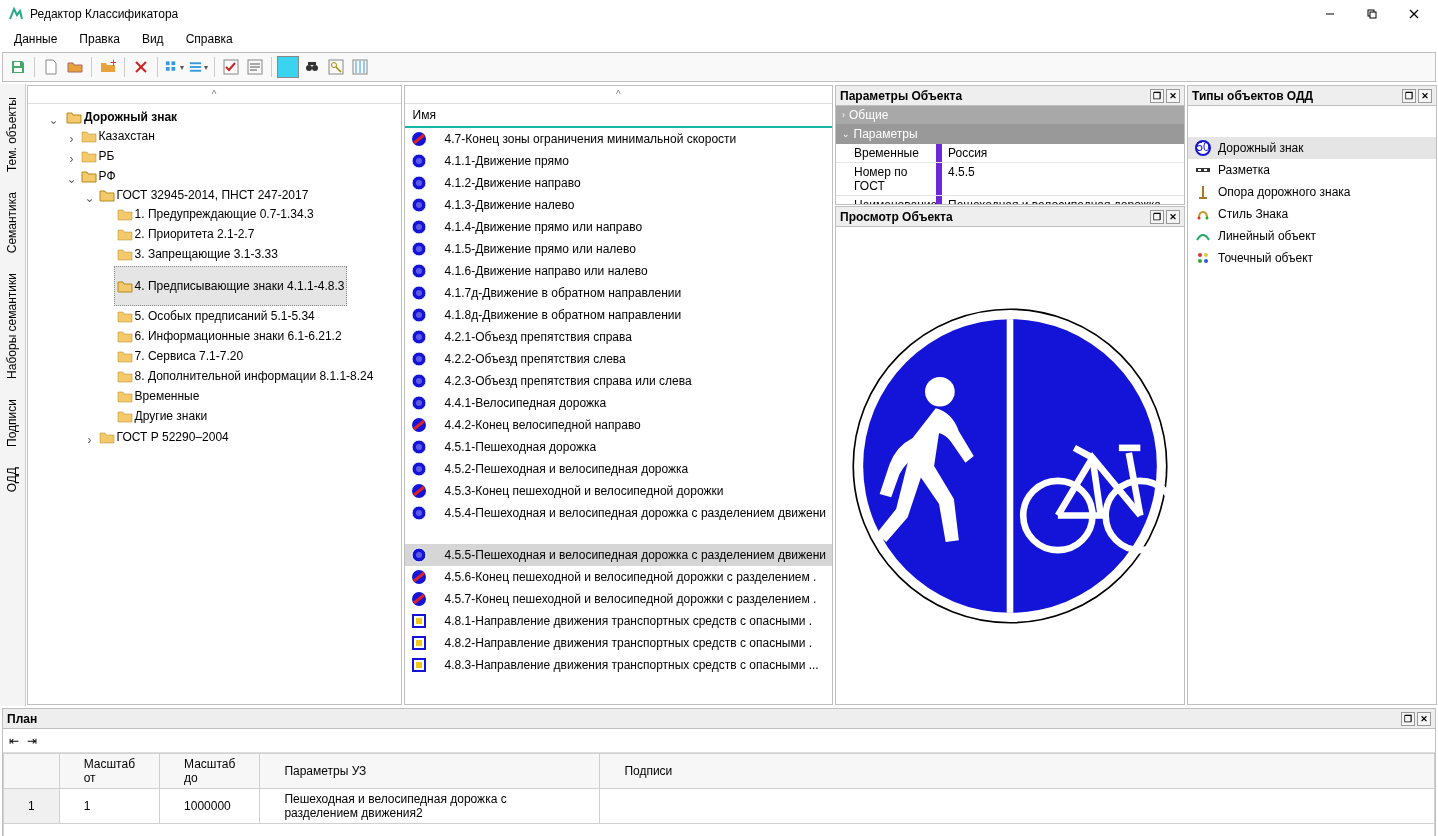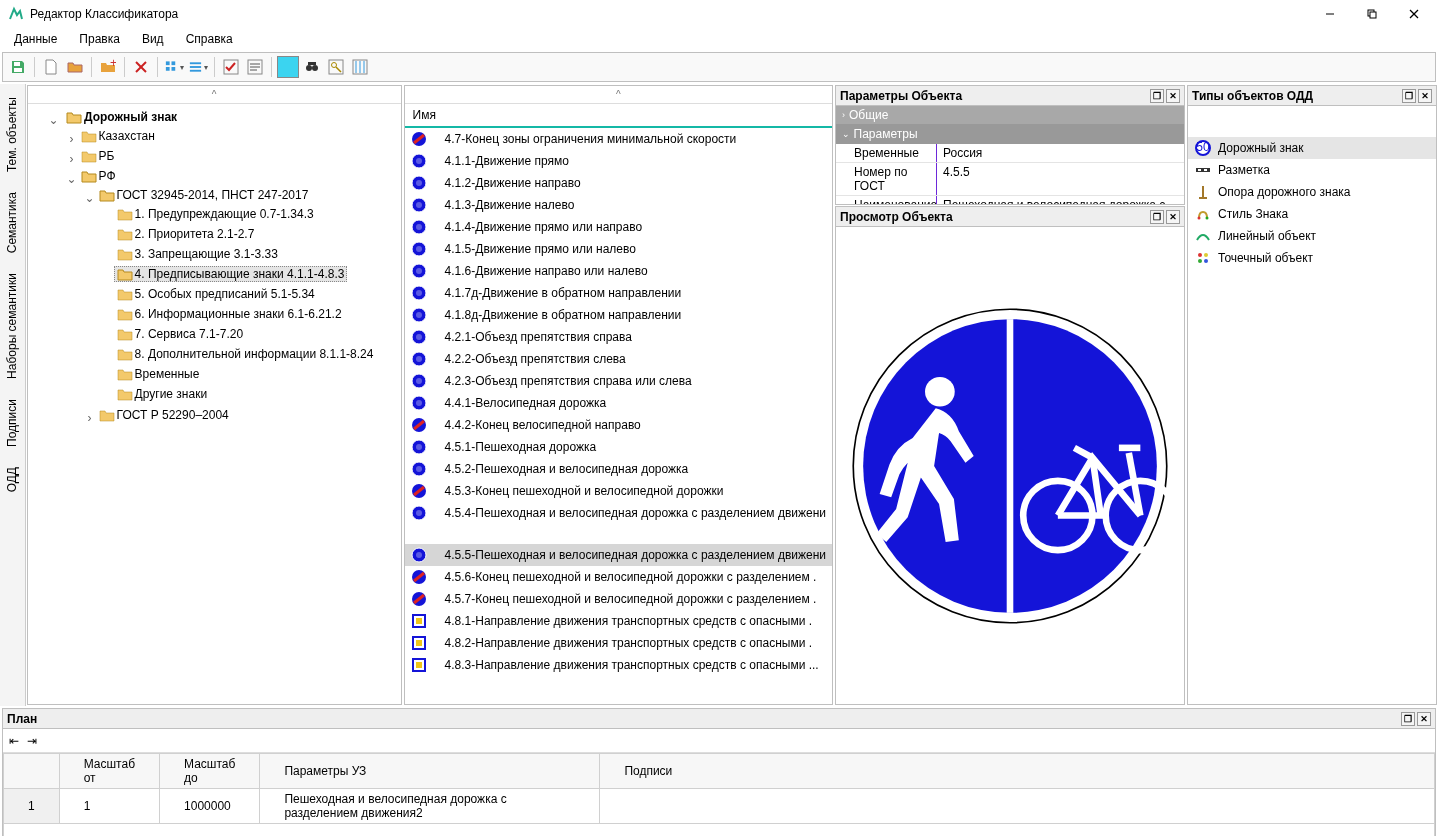--- a/index.html
+++ b/index.html
@@ -24,40 +24,40 @@
 .centerwrap { flex: 1; display: flex; }
 .treepane { width: 375px; border: 1px solid #bfbfbf; margin: 1px; overflow: auto; position: relative; }
 .sortbar { height: 18px; border-bottom: 1px solid #ddd; display:flex; align-items:center; justify-content:center; color:#777; font-size:10px;}
 .tree { padding: 4px 2px; }
 .tree ul { list-style: none; padding-left: 18px; }
 .tree li { white-space: nowrap; padding: 1px 0; }
 .twist { display: inline-block; width: 12px; text-align: center; color: #666; cursor: default; }
 .ficon { display:inline-block; width:16px; height:14px; vertical-align:middle; margin-right:2px;}
 .node { display:inline-flex; align-items:center; padding:1px 3px; }
 .node.bold { font-weight: 600; }
-.node.sel { background: #e5e5e5; border: 1px dotted #888; padding: 0 2px; }
+.node.sel { background: #e5e5e5; border: 1px dotted #888; padding: 12px 2px; }
 
 .listpane { flex: 1; border: 1px solid #bfbfbf; margin: 1px; display:flex; flex-direction:column; min-width:0; }
 .listhead { height: 24px; border-bottom: 2px solid #14b8a6; display:flex; align-items:center; padding-left: 8px; font-weight: normal; background:#fff;}
 .listbody { flex:1; overflow-y: scroll; overflow-x: scroll; }
 .lrow { display:flex; align-items:center; padding: 3px 6px; gap: 18px; white-space: nowrap; }
 .lrow.sel { background: #d6d6d6; margin-top: 20px; }
 .licon { width:16px; height:16px; flex-shrink:0; display:flex; align-items:center; justify-content:center;}
 
 .rightcol { width: 350px; display:flex; flex-direction:column; margin:1px; gap:1px; }
 .panel { border:1px solid #bfbfbf; display:flex; flex-direction:column; }
 .panelhdr { height: 20px; background: #eee; border-bottom:1px solid #bfbfbf; display:flex; align-items:center; padding: 0 4px; font-weight:600; font-size:12px;}
 .panelhdr .sp { flex:1; }
 .hdbtn { width:14px; height:14px; display:flex; align-items:center; justify-content:center; border:1px solid #999; font-size:9px; margin-left:2px; background:#f5f5f5;}
 .params { flex:1; overflow:auto; font-size:12px;}
 .grp { background:#a8a8a8; color:#fff; padding:2px 6px; display:flex; align-items:center; gap:4px; border-bottom:1px solid #999;}
 .grp .arr { font-size:9px; }
 .prow { display:flex; border-bottom:1px solid #e4e4e4;}
 .prow .k { width: 100px; padding:2px 6px 2px 18px; }
-.prow .v { flex:1; padding:2px 6px; border-left:1px solid #6d28d9; white-space:nowrap; overflow:hidden; text-overflow:ellipsis;}
+.prow .v { flex:1; padding:2px 6px; border-left:6px solid #6d28d9; white-space:nowrap; overflow:hidden; text-overflow:ellipsis;}
 .preview { flex:1; }
 .previewbody { flex:1; display:flex; align-items:center; justify-content:center; padding:8px; }
 .previewbody svg { width: 330px; height: 330px; }
 
 .rightdock { width: 254px; border: 1px solid #bfbfbf; margin:1px; display:flex; flex-direction:column;}
 .rdlist { padding:0 0;margin-top:31px;}
 .rdrow { display:flex; align-items:center; gap:6px; padding:3px 6px;}
 .rdrow.sel { background:#e5e5e5; }
 .rdicon { width:18px; height:16px; display:flex; align-items:center; justify-content:center;}
 

